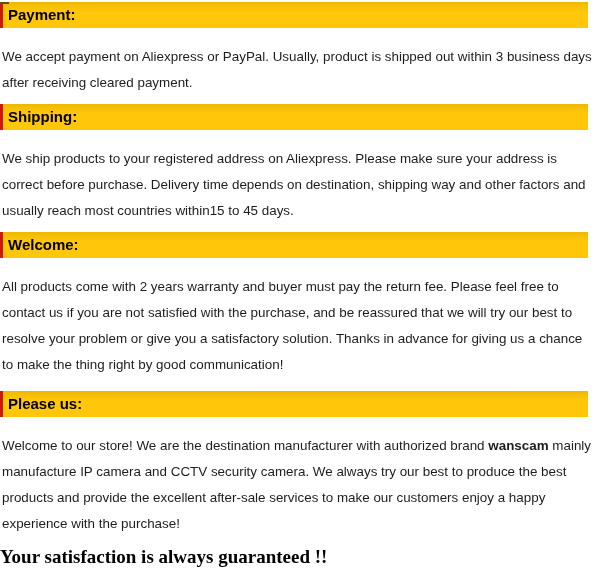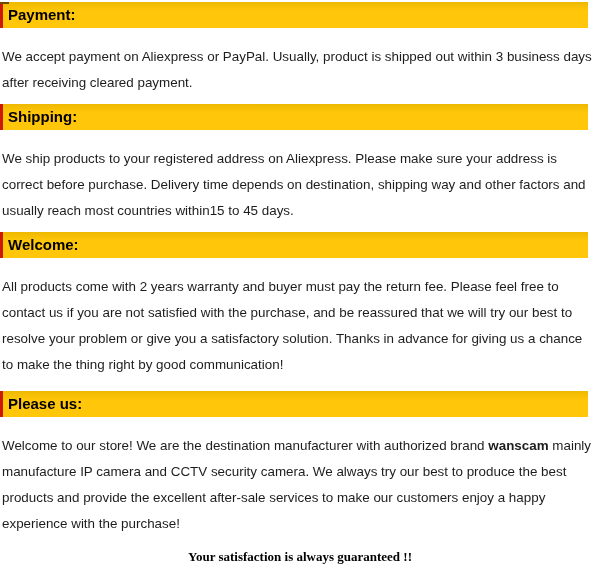--- a/index.html
+++ b/index.html
@@ -48,23 +48,22 @@
     margin: 4px 4px 0 2px;
     font-size: 13.4px;
     line-height: 26px;
     color: #1d1d1d;
   }
   .body-first { margin-top: 5px; }
   .body-text .para { display: block; }
   .brand-bold { font-weight: bold; text-align: right; }
   .guarantee-line {
     margin-top: 9px;
-    text-align: center;
     font-family: "Liberation Serif", serif;
-    font-size: 13px;
+    font-size: 19px;
     line-height: 22px;
     font-weight: bold;
     color: #000000;
   }
 </style>
 </head>
 <body>
 
 <div class="page">
 

